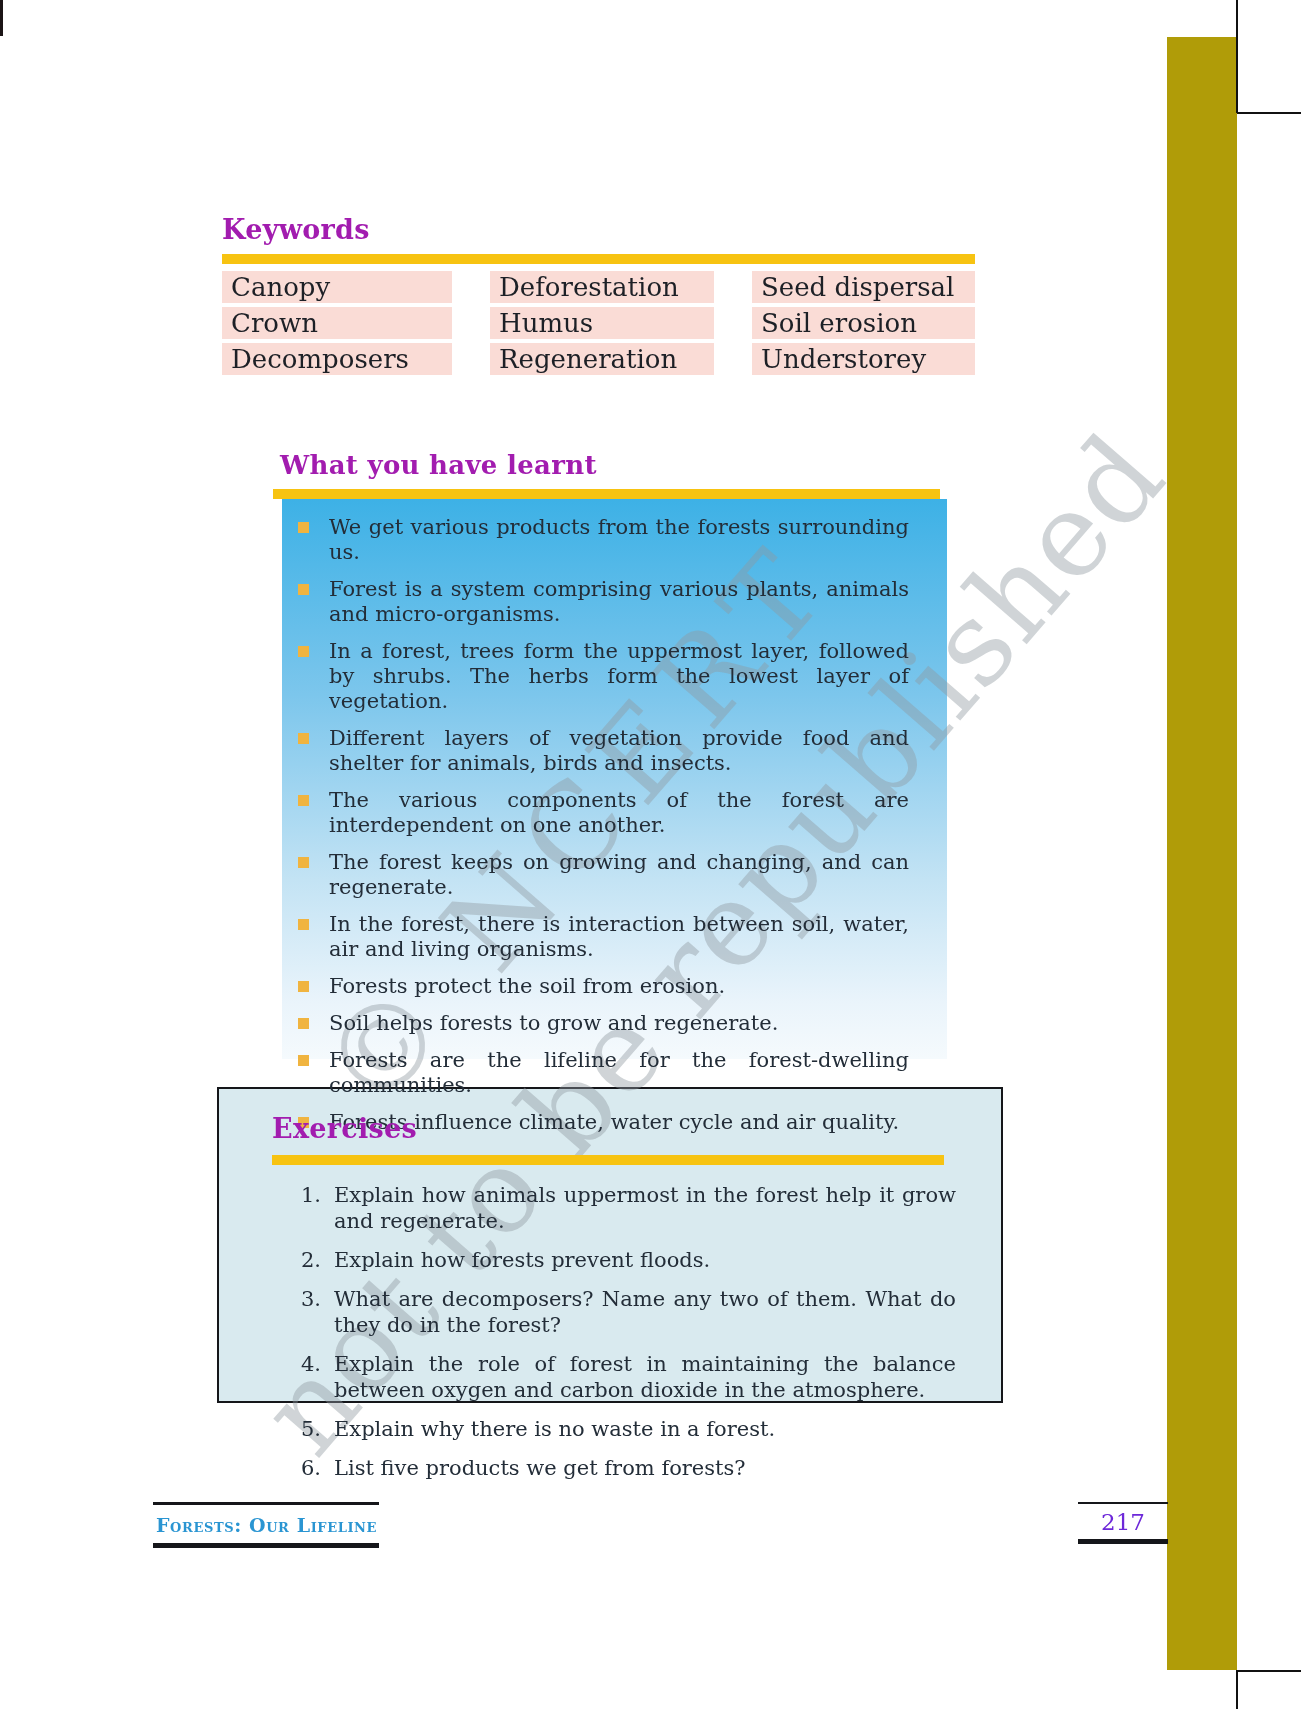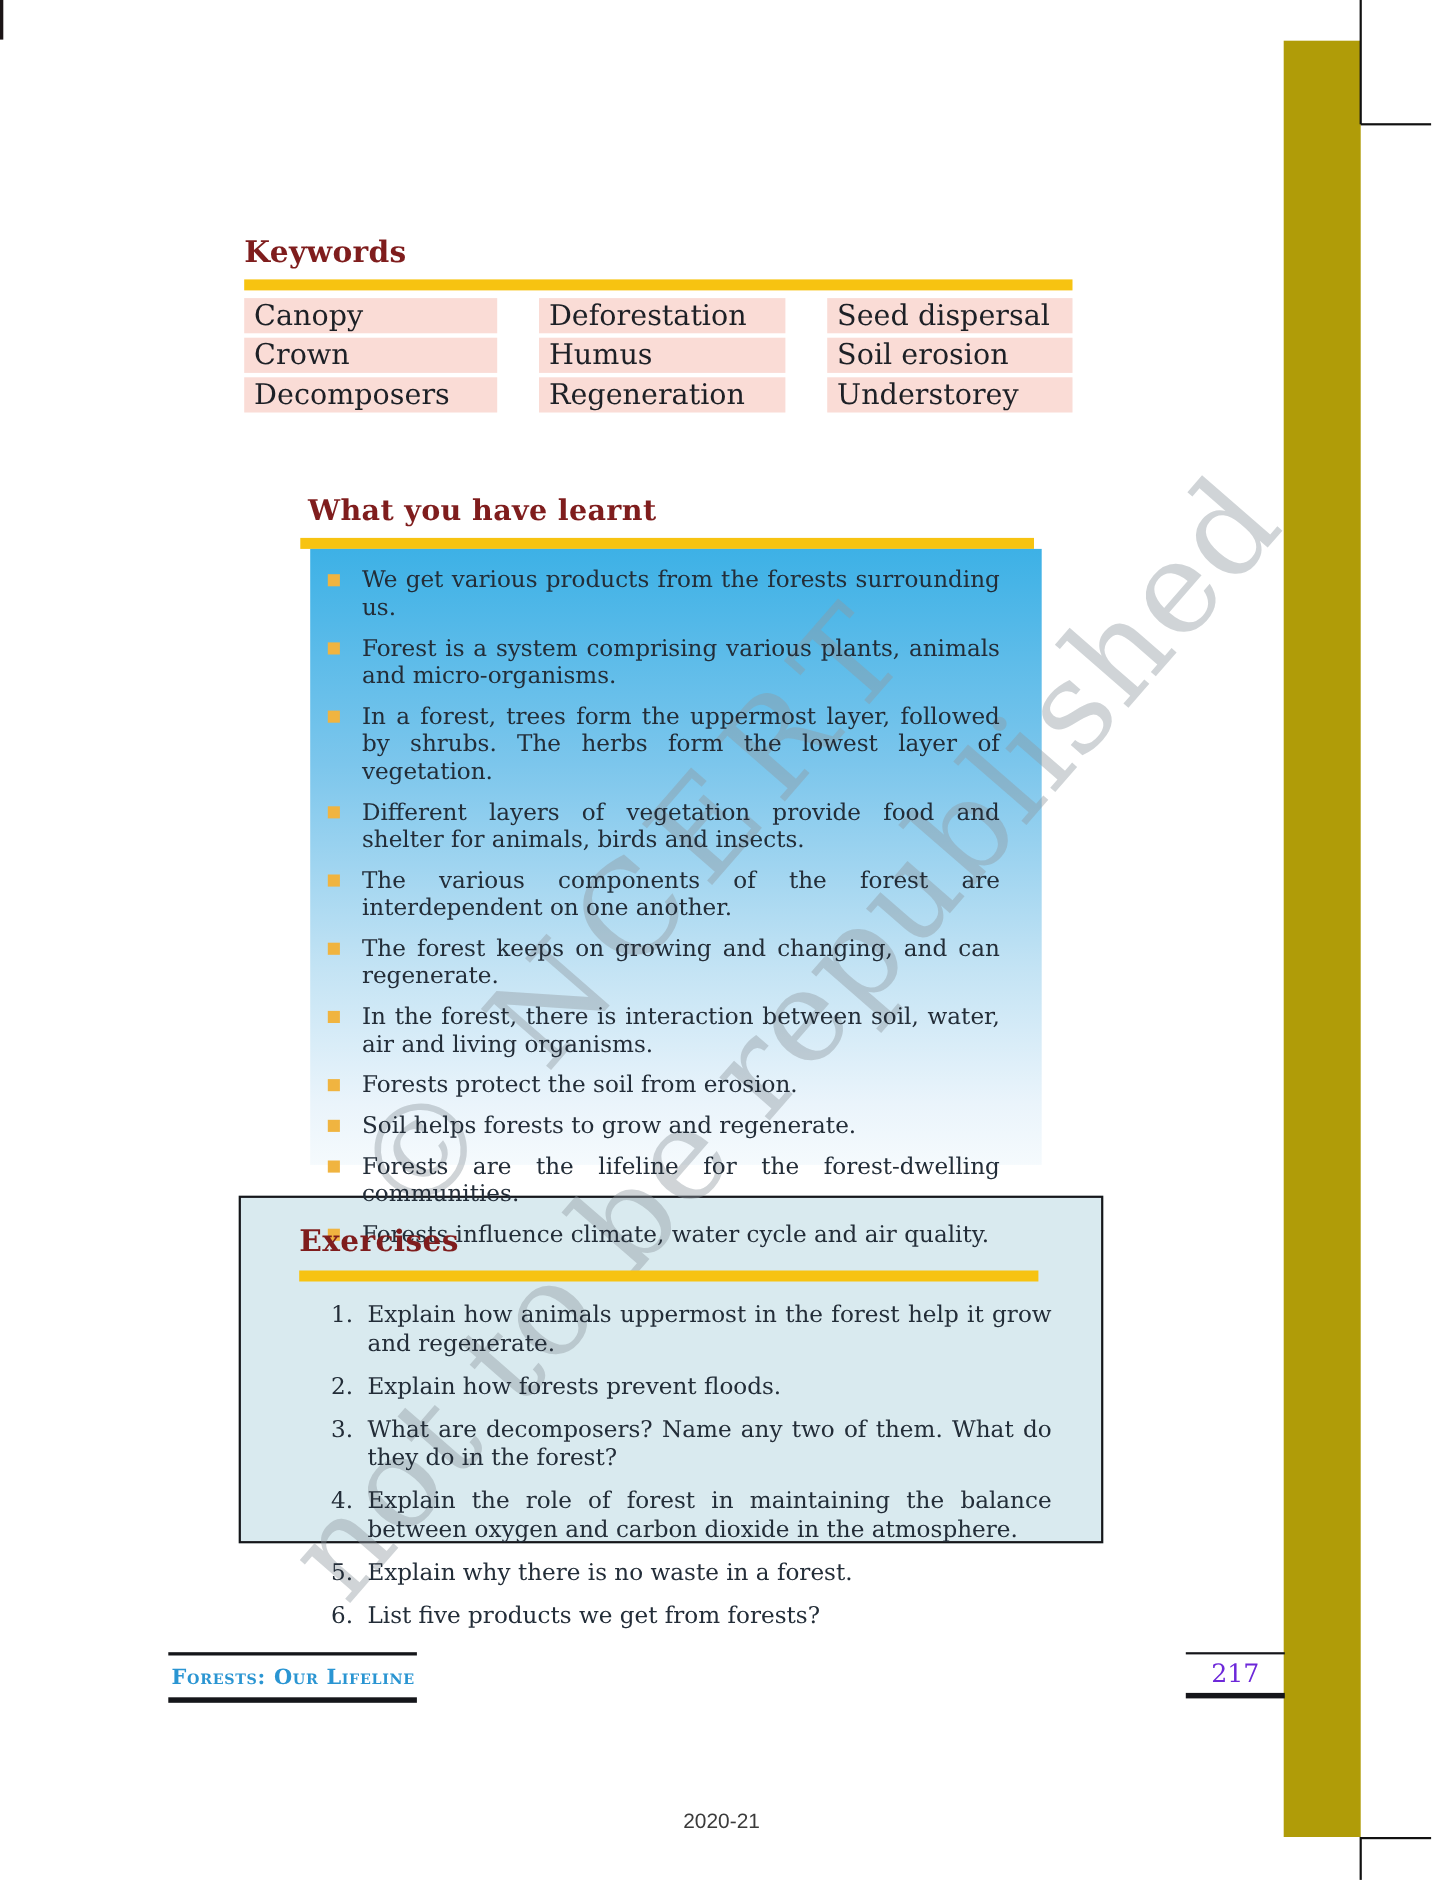--- a/index.html
+++ b/index.html
@@ -30,21 +30,21 @@
     white-space:nowrap;
     font-size:116px;line-height:1.55;
     color:rgba(143,152,160,0.42);
     font-family:"DejaVu Serif", serif;
   }
   .watermark .wline1{letter-spacing:16px;}
   .watermark .wline2{letter-spacing:2px;}
 
   
   .keywords{position:absolute;left:222px;top:214px;width:753px;}
-  .h-title{font-size:27px;font-weight:bold;color:#7f1d1d;letter-spacing:0.3px;margin:0;}
+  .h-title{font-size:27px;font-weight:bold;color:#a21caf;letter-spacing:0.3px;margin:0;}
   .rule{background:#f7c311;height:10px;}
   .keywords .rule{margin-top:9px;}
   .kw-grid{
     margin-top:7px;
     display:grid;
     grid-template-columns:230px 224px 223px;
     column-gap:38px;row-gap:4px;
   }
   .kw-cell{
     background:#fadcd6;height:32px;line-height:32px;
@@ -218,15 +218,14 @@
     <div class="ftext">Forests: Our Lifeline</div>
     <div class="frule-bot"></div>
   </div>
 
   <div class="pageno">
     <div class="frule-top"></div>
     <div class="ptext">217</div>
     <div class="frule-bot"></div>
   </div>
 
-  <div class="yearmark">2020-21</div>
 
 </div>
 
 </body></html>

